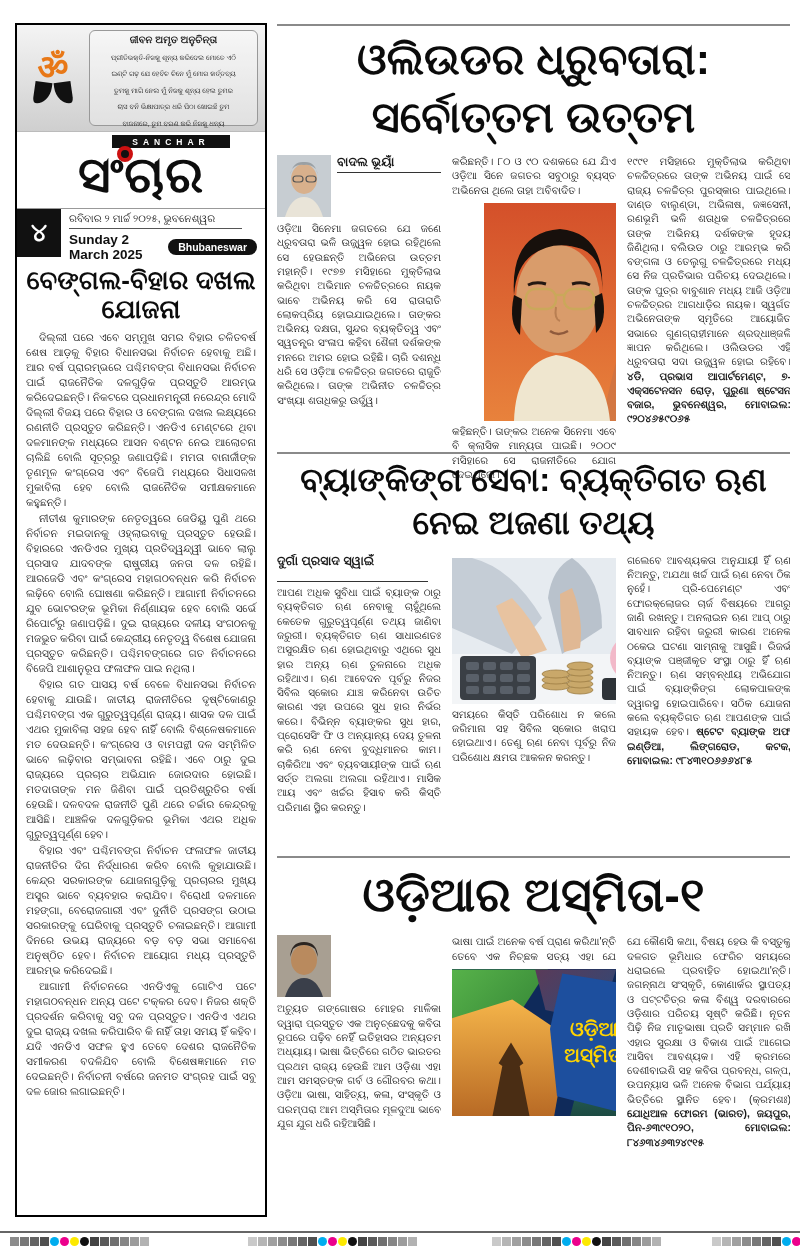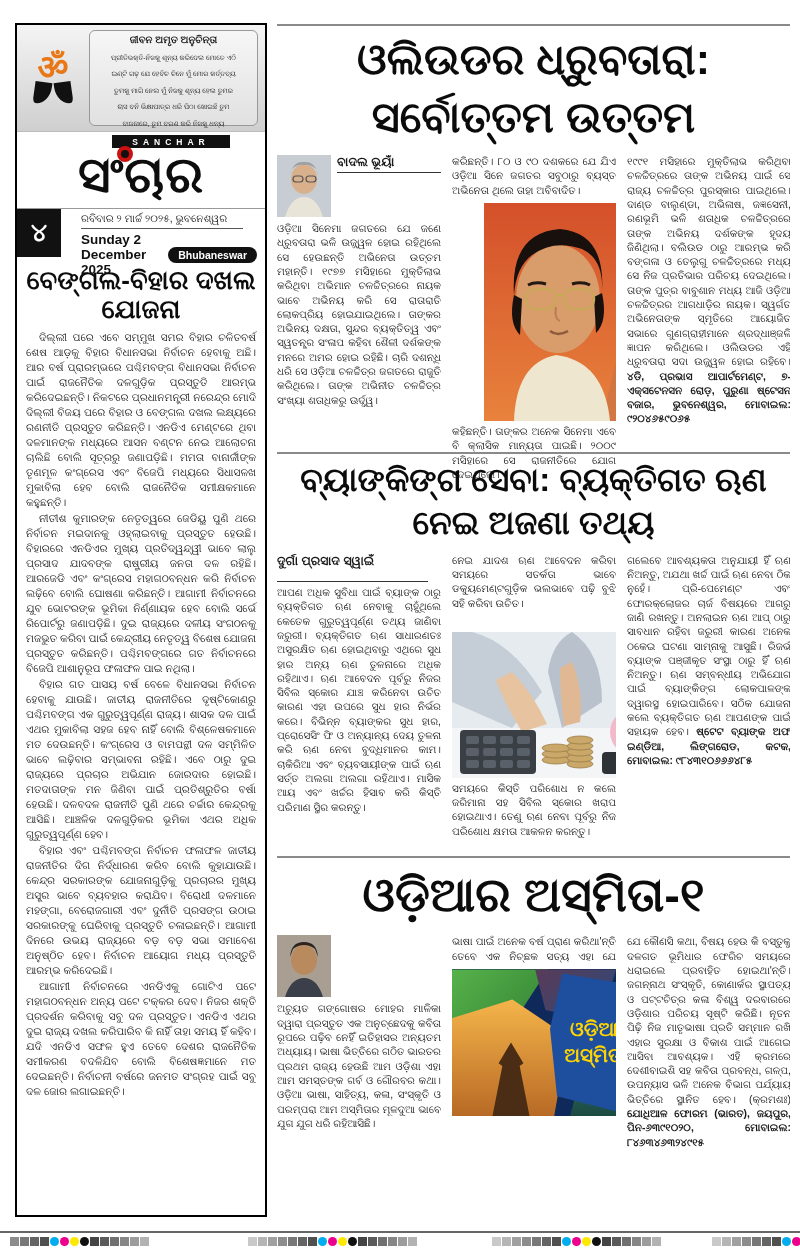--- a/index.html
+++ b/index.html
@@ -24,21 +24,21 @@
   .sanchar-bar{position:absolute;left:95px;top:3px;width:118px;height:13px;background:#111;
                color:#fff;font-size:8.5px;font-weight:bold;letter-spacing:5px;
                display:flex;align-items:center;justify-content:center;}
   .logo-od{position:absolute;left:0;right:0;top:12px;text-align:center;font-size:50px;
            font-weight:bold;color:#0d0d0d;letter-spacing:1px;line-height:62px;}
   .logo-dot{position:absolute;left:100px;top:14px;width:8px;height:8px;background:#111;
             border:4px solid #cc1111;border-radius:50%;}
   .date-strip{display:flex;height:48px;border-top:1px solid #999;}
   .page-num{width:44px;background:#111;color:#fff;font-size:25px;font-weight:bold;
             display:flex;align-items:center;justify-content:center;}
-  .date-right{flex:1;padding:3px 8px 0 20px;}
+  .date-right{flex:1;padding:3px 8px 0 8px;}
   .date-od{font-size:10.5px;color:#222;}
   .date-hr{border-bottom:1px solid #555;width:92%;margin:3px 0 3px 0;}
   .date-row{display:flex;align-items:center;justify-content:space-between;}
   .date-en{font-weight:bold;font-size:13.5px;color:#111;}
   .city-pill{background:#111;color:#fff;font-weight:bold;font-size:10.5px;border-radius:11px;
              padding:2px 10px;}
   .left-headline{font-size:26px;font-weight:bold;text-align:center;line-height:1.12;
                  margin:9px 4px 6px 4px;color:#0c0c0c;}
   .left-body{padding:0 9px;font-size:10.6px;line-height:15px;text-align:justify;
              height:912px;overflow:hidden;}
@@ -114,21 +114,21 @@
     <div class="logo-dot"></div>
     <div class="logo-od">ସଂଚାର</div>
   </div>
 
   <div class="date-strip">
     <div class="page-num">୪</div>
     <div class="date-right">
       <div class="date-od">ରବିବାର ୨ ମାର୍ଚ୍ଚ ୨୦୨୫, ଭୁବନେଶ୍ୱର</div>
       <div class="date-hr"></div>
       <div class="date-row">
-        <span class="date-en">Sunday 2 December 2025</span>
+        <span class="date-en">Sunday 2 March 2025</span>
         <span class="city-pill">Bhubaneswar</span>
       </div>
     </div>
   </div>
 
   <div class="left-headline">ବେଙ୍ଗଲ-ବିହାର ଦଖଲ ଯୋଜନା</div>
   <div class="left-body">
       <p>ଦିଲ୍ଲୀ ପରେ ଏବେ ସମ୍ମୁଖ ସମର ବିହାର ଚଳିତବର୍ଷ ଶେଷ ଆଡ଼କୁ ବିହାର ବିଧାନସଭା ନିର୍ବାଚନ ହେବାକୁ ଅଛି। ଆର ବର୍ଷ ପ୍ରାରମ୍ଭରେ ପଶ୍ଚିମବଙ୍ଗ ବିଧାନସଭା ନିର୍ବାଚନ ପାଇଁ ରାଜନୈତିକ ଦଳଗୁଡ଼ିକ ପ୍ରସ୍ତୁତି ଆରମ୍ଭ କରିଦେଇଛନ୍ତି। ନିକଟରେ ପ୍ରଧାନମନ୍ତ୍ରୀ ନରେନ୍ଦ୍ର ମୋଦି ଦିଲ୍ଲୀ ବିଜୟ ପରେ ବିହାର ଓ ବେଙ୍ଗଲ ଦଖଲ ଲକ୍ଷ୍ୟରେ ରଣନୀତି ପ୍ରସ୍ତୁତ କରିଛନ୍ତି। ଏନଡିଏ ମେଣ୍ଟରେ ଥିବା ଦଳମାନଙ୍କ ମଧ୍ୟରେ ଆସନ ବଣ୍ଟନ ନେଇ ଆଲୋଚନା ଚାଲିଛି ବୋଲି ସୂତ୍ରରୁ ଜଣାପଡ଼ିଛି। ମମତା ବାନାର୍ଜୀଙ୍କ ତୃଣମୂଳ କଂଗ୍ରେସ ଏବଂ ବିଜେପି ମଧ୍ୟରେ ସିଧାସଳଖ ମୁକାବିଲା ହେବ ବୋଲି ରାଜନୈତିକ ସମୀକ୍ଷକମାନେ କହୁଛନ୍ତି।</p>
       <p>ନୀତୀଶ କୁମାରଙ୍କ ନେତୃତ୍ୱରେ ଜେଡିୟୁ ପୁଣି ଥରେ ନିର୍ବାଚନ ମଇଦାନକୁ ଓହ୍ଲାଇବାକୁ ପ୍ରସ୍ତୁତ ହେଉଛି। ବିହାରରେ ଏନଡିଏର ମୁଖ୍ୟ ପ୍ରତିଦ୍ୱନ୍ଦ୍ୱୀ ଭାବେ ଲାଲୁ ପ୍ରସାଦ ଯାଦବଙ୍କ ରାଷ୍ଟ୍ରୀୟ ଜନତା ଦଳ ରହିଛି। ଆରଜେଡି ଏବଂ କଂଗ୍ରେସ ମହାଗଠବନ୍ଧନ କରି ନିର୍ବାଚନ ଲଢ଼ିବେ ବୋଲି ଘୋଷଣା କରିଛନ୍ତି। ଆଗାମୀ ନିର୍ବାଚନରେ ଯୁବ ଭୋଟରଙ୍କ ଭୂମିକା ନିର୍ଣ୍ଣାୟକ ହେବ ବୋଲି ସର୍ଭେ ରିପୋର୍ଟରୁ ଜଣାପଡ଼ିଛି। ଦୁଇ ରାଜ୍ୟରେ ଦଳୀୟ ସଂଗଠନକୁ ମଜଭୁତ କରିବା ପାଇଁ କେନ୍ଦ୍ରୀୟ ନେତୃତ୍ୱ ବିଶେଷ ଯୋଜନା ପ୍ରସ୍ତୁତ କରିଛନ୍ତି। ପଶ୍ଚିମବଙ୍ଗରେ ଗତ ନିର୍ବାଚନରେ ବିଜେପି ଆଶାନୁରୂପ ଫଳାଫଳ ପାଇ ନଥିଲା।</p>
       <p>ବିହାର ଗତ ପାସୟ ବର୍ଷ ବେଳେ ବିଧାନସଭା ନିର୍ବାଚନ ହେବାକୁ ଯାଉଛି। ଜାତୀୟ ରାଜନୀତିରେ ଦୃଷ୍ଟିକୋଣରୁ ପଶ୍ଚିମବଙ୍ଗ ଏକ ଗୁରୁତ୍ୱପୂର୍ଣ୍ଣ ରାଜ୍ୟ। ଶାସକ ଦଳ ପାଇଁ ଏଥର ମୁକାବିଲା ସହଜ ହେବ ନାହିଁ ବୋଲି ବିଶ୍ଳେଷକମାନେ ମତ ଦେଉଛନ୍ତି। କଂଗ୍ରେସ ଓ ବାମପନ୍ଥୀ ଦଳ ସମ୍ମିଳିତ ଭାବେ ଲଢ଼ିବାର ସମ୍ଭାବନା ରହିଛି। ଏବେ ଠାରୁ ଦୁଇ ରାଜ୍ୟରେ ପ୍ରଚାର ଅଭିଯାନ ଜୋରଦାର ହୋଇଛି। ମତଦାତାଙ୍କ ମନ ଜିଣିବା ପାଇଁ ପ୍ରତିଶ୍ରୁତିର ବର୍ଷା ହେଉଛି। ଦଳବଦଳ ରାଜନୀତି ପୁଣି ଥରେ ଚର୍ଚ୍ଚାର କେନ୍ଦ୍ରକୁ ଆସିଛି। ଆଞ୍ଚଳିକ ଦଳଗୁଡ଼ିକର ଭୂମିକା ଏଥର ଅଧିକ ଗୁରୁତ୍ୱପୂର୍ଣ୍ଣ ହେବ।</p>
@@ -195,21 +195,20 @@
   <div class="rule" style="top:452px;"></div>
 
   <div class="article" style="top:459px;">
     <div class="headline-lg">ବ୍ୟାଙ୍କିଙ୍ଗ ସେବା: ବ୍ୟକ୍ତିଗତ ଋଣ ନେଇ ଅଜଣା ତଥ୍ୟ</div>
     <div class="cols" style="height:342px;">
       <div class="col">
         <div class="byline-only">ଦୁର୍ଗା ପ୍ରସାଦ ସ୍ୱାଇଁ</div>
         <div class="txt-block">ଆପଣ ଅଧିକ ସୁବିଧା ପାଇଁ ବ୍ୟାଙ୍କ ଠାରୁ ବ୍ୟକ୍ତିଗତ ଋଣ ନେବାକୁ ଚାହୁଁଥିଲେ କେତେକ ଗୁରୁତ୍ୱପୂର୍ଣ୍ଣ ତଥ୍ୟ ଜାଣିବା ଜରୁରୀ। ବ୍ୟକ୍ତିଗତ ଋଣ ସାଧାରଣତଃ ଅସୁରକ୍ଷିତ ଋଣ ହୋଇଥିବାରୁ ଏଥିରେ ସୁଧ ହାର ଅନ୍ୟ ଋଣ ତୁଳନାରେ ଅଧିକ ରହିଥାଏ। ଋଣ ଆବେଦନ ପୂର୍ବରୁ ନିଜର ସିବିଲ ସ୍କୋର ଯାଞ୍ଚ କରିନେବା ଉଚିତ କାରଣ ଏହା ଉପରେ ସୁଧ ହାର ନିର୍ଭର କରେ। ବିଭିନ୍ନ ବ୍ୟାଙ୍କର ସୁଧ ହାର, ପ୍ରୋସେସିଂ ଫି ଓ ଅନ୍ୟାନ୍ୟ ଦେୟ ତୁଳନା କରି ଋଣ ନେବା ବୁଦ୍ଧିମାନର କାମ। ଚାକିରିଆ ଏବଂ ବ୍ୟବସାୟୀଙ୍କ ପାଇଁ ଋଣ ସର୍ତ୍ତ ଅଲଗା ଅଲଗା ରହିଥାଏ। ମାସିକ ଆୟ ଏବଂ ଖର୍ଚ୍ଚର ହିସାବ କରି କିସ୍ତି ପରିମାଣ ସ୍ଥିର କରନ୍ତୁ।</div>
       </div>
       <div class="col">
-        <div class="txt-block" style="height:74px;">ନେଇ ଯାଦଶ ଋଣ ଆବେଦନ କରିବା ସମୟରେ ସତର୍କତା ଭାବେ ଡକ୍ୟୁମେଣ୍ଟଗୁଡ଼ିକ ଭଲଭାବେ ପଢ଼ି ବୁଝି ସହି କରିବା ଉଚିତ।</div>
         <svg class="photo-bank" width="228" height="146" viewBox="0 0 228 146">
           <rect width="228" height="146" fill="#e6ebf0"></rect>
           <rect y="96" width="228" height="50" fill="#f3f5f7"></rect>
           <path d="M20 0 Q60 10 90 60 L60 96 L0 70 L0 0 Z" fill="#c5cdd6"></path>
           <path d="M120 0 Q150 20 150 70 L110 96 L96 40 Q100 10 120 0Z" fill="#b9c2cc"></path>
           <path d="M60 40 Q80 60 95 92 L70 100 Q52 70 44 48 Z" fill="#e8c3a0"></path>
           <path d="M120 30 Q132 60 128 90 L112 94 Q108 60 108 36 Z" fill="#e0b894"></path>
           <rect x="8" y="98" width="76px" height="44" rx="4" fill="#3a3f45"></rect>
           <g fill="#596069">
             <rect x="14" y="104" width="13" height="8" rx="2"></rect>

